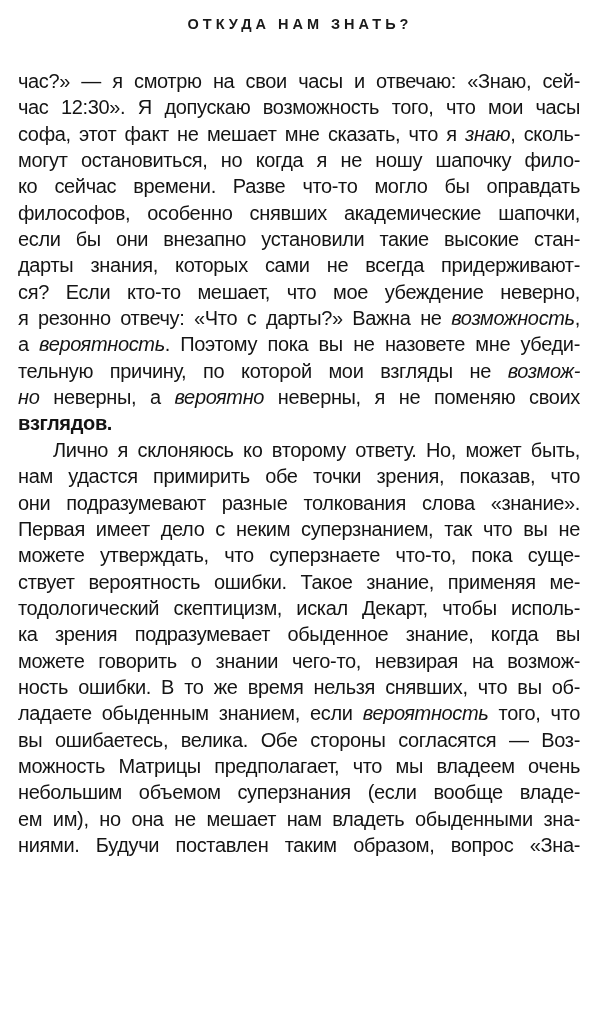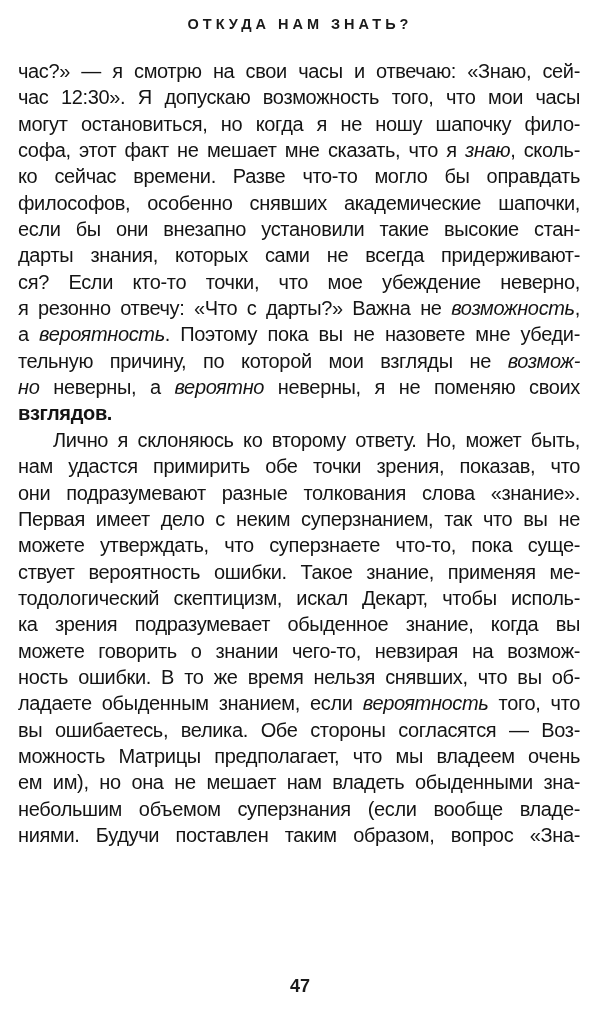--- a/index.html
+++ b/index.html
@@ -20,21 +20,21 @@
     padding-top: 14px;
     text-align: center;
     font-size: 14.5px;
     font-weight: 700;
     letter-spacing: 4px;
     line-height: 20px;
     color: #1a1a1a;
     white-space: nowrap;
   }
   .text-block {
-    margin: 24px 20px 0 18px; 
+    margin: 34px 20px 0 18px; 
   }
   .para { margin: 0; }
   .line {
     height: 26.35px;
     line-height: 26.35px;
     font-size: 20px;
     letter-spacing: -0.35px;
     text-align: justify;
     text-align-last: justify;
     white-space: nowrap;
@@ -65,48 +65,47 @@
 <body>
 
 <div class="page">
 
   <div class="running-header">ОТКУДА НАМ ЗНАТЬ?</div>
 
   <div class="text-block">
       <div class="para">
         <div class="line"><span>час?» — я смотрю на свои часы и отвечаю: «Знаю, сей-</span></div>
         <div class="line"><span>час 12:30». Я допускаю возможность того, что мои часы</span></div>
+        <div class="line"><span>софа, этот факт не мешает мне сказать, что я </span><em>знаю</em><span>, сколь-</span></div>
         <div class="line"><span>могут остановиться, но когда я не ношу шапочку фило-</span></div>
-        <div class="line"><span>софа, этот факт не мешает мне сказать, что я </span><em>знаю</em><span>, сколь-</span></div>
         <div class="line"><span>ко сейчас времени. Разве что-то могло бы оправдать</span></div>
         <div class="line"><span>философов, особенно снявших академические шапочки,</span></div>
         <div class="line"><span>если бы они внезапно установили такие высокие стан-</span></div>
         <div class="line"><span>дарты знания, которых сами не всегда придерживают-</span></div>
-        <div class="line"><span>ся? Если кто-то точки, что мое убеждение неверно,</span></div>
+        <div class="line"><span>ся? Если кто-то мешает, что мое убеждение неверно,</span></div>
         <div class="line"><span>я резонно отвечу: «Что с дарты?» Важна не </span><em>возможность</em><span>,</span></div>
         <div class="line"><span>а </span><em>вероятность</em><span>. Поэтому пока вы не назовете мне убеди-</span></div>
         <div class="line"><span>тельную причину, по которой мои взгляды не </span><em>возмож-</em></div>
         <div class="line"><em>но</em><span> неверны, а </span><em>вероятно</em><span> неверны, я не поменяю своих</span></div>
         <div class="line last"><span>взглядов.</span></div>
       </div>
       <div class="para">
         <div class="line first-indent"><span>Лично я склоняюсь ко второму ответу. Но, может быть,</span></div>
         <div class="line"><span>нам удастся примирить обе точки зрения, показав, что</span></div>
         <div class="line"><span>они подразумевают разные толкования слова «знание».</span></div>
         <div class="line"><span>Первая имеет дело с неким суперзнанием, так что вы не</span></div>
         <div class="line"><span>можете утверждать, что суперзнаете что-то, пока суще-</span></div>
         <div class="line"><span>ствует вероятность ошибки. Такое знание, применяя ме-</span></div>
         <div class="line"><span>тодологический скептицизм, искал Декарт, чтобы исполь-</span></div>
         <div class="line"><span>ка зрения подразумевает обыденное знание, когда вы</span></div>
         <div class="line"><span>можете говорить о знании чего-то, невзирая на возмож-</span></div>
         <div class="line"><span>ность ошибки. В то же время нельзя снявших, что вы об-</span></div>
         <div class="line"><span>ладаете обыденным знанием, если </span><em>вероятность</em><span> того, что</span></div>
         <div class="line"><span>вы ошибаетесь, велика. Обе стороны согласятся — Воз-</span></div>
         <div class="line"><span>можность Матрицы предполагает, что мы владеем очень</span></div>
+        <div class="line"><span>небольшим объемом суперзнания (если вообще владе-</span></div>
         <div class="line"><span>ем им), но она не мешает нам владеть обыденными зна-</span></div>
-        <div class="line"><span>небольшим объемом суперзнания (если вообще владе-</span></div>
         <div class="line"><span>ниями. Будучи поставлен таким образом, вопрос «Зна-</span></div>
       </div>
     </div>
 
-  <div class="page-number">47</div>
 
 </div>
 
 </body></html>

